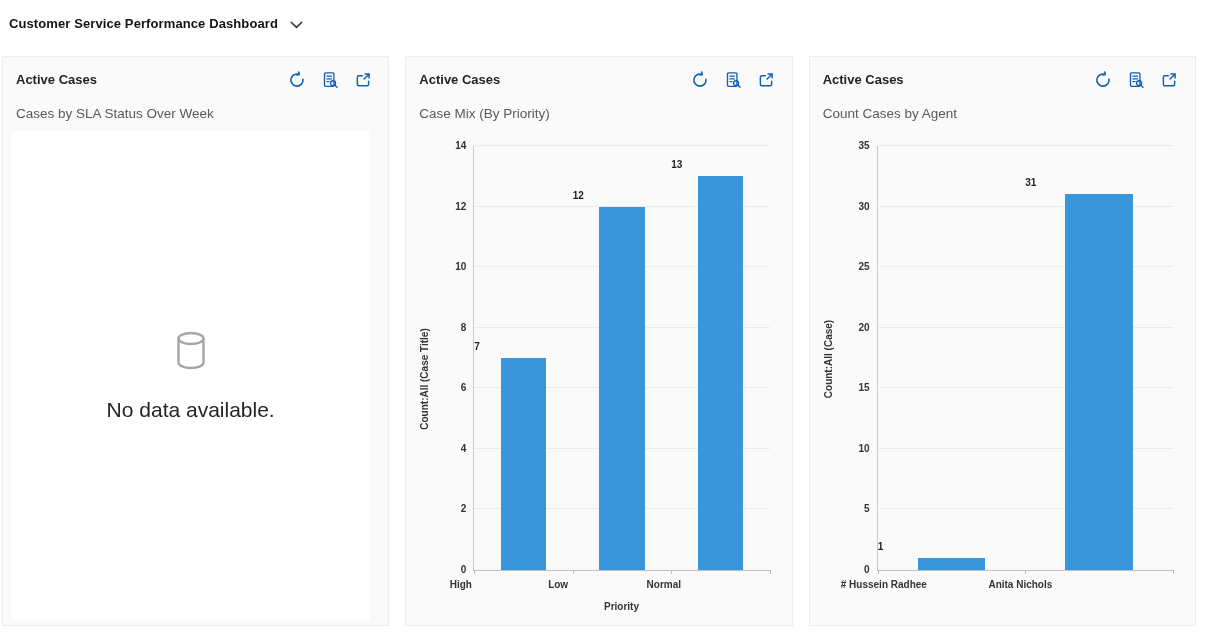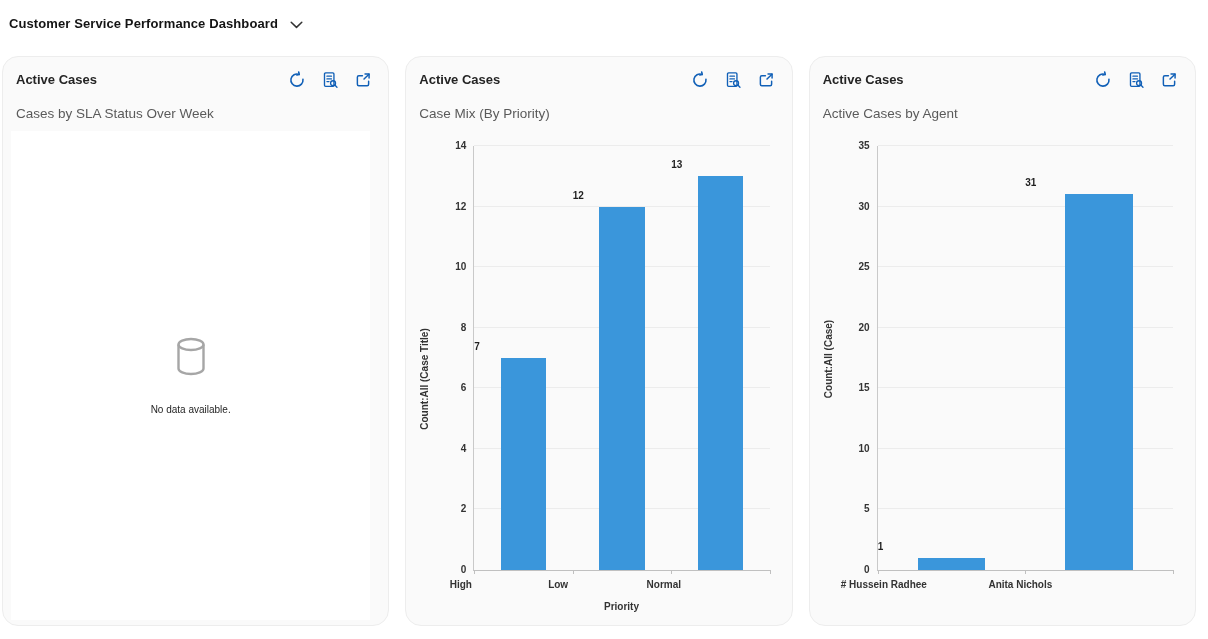--- a/index.html
+++ b/index.html
@@ -16,21 +16,21 @@
   .page-title { font-size: 13px; font-weight: 700; color: #141414; letter-spacing: 0.1px; }
   .title-chevron { display: inline-flex; align-items: center; cursor: pointer; padding-top: 3px; }
   .panels {
     display: flex; gap: 16px;
     padding: 18px 12px 0 2px;
   }
   .panel {
     flex: 1; height: 570px; position: relative;
     background: #fafafa;
     border: 1px solid #ededed;
-    border-radius: 16px;
+    border-radius: 0;
   }
   .panel-head {
     display: flex; justify-content: space-between; align-items: center;
     padding: 13px 16px 0 13px;
   }
   .panel-title { font-size: 13px; font-weight: 700; color: #242424; }
   .panel-actions { display: flex; gap: 14px; align-items: center; }
   .icon-btn {
     background: none; border: none; padding: 0; cursor: pointer;
     width: 19px; height: 19px; display: inline-flex; align-items: center; justify-content: center;
@@ -39,21 +39,21 @@
     margin: 17px 14px 0 13px;
     font-size: 13.5px; color: #5a5a5a;
   }
   
   .nodata-box {
     position: absolute; top: 74px; left: 8px; right: 18px; bottom: 5px;
     background: #ffffff;
     display: flex; flex-direction: column; align-items: center; justify-content: center;
   }
   .nodata-icon { margin-bottom: 22px; }
-  .nodata-text { font-size: 10px; color: #252525; }
+  .nodata-text { font-size: 21px; color: #252525; }
   
   .chart { position: absolute; top: 89px; left: 67px; right: 22px; }
   .plot {
     position: relative; height: 425px;
     border-left: 1px solid #c9c9c9;
     border-bottom: 1px solid #c0c0c0;
   }
   .gridline { position: absolute; left: 0; right: 0; height: 1px; background: #ececec; }
   .ytick {
     position: absolute; left: -48px; width: 40px; text-align: right;
@@ -223,21 +223,21 @@
         </button>
         <button class="icon-btn">
           <svg width="18" height="18" viewBox="0 0 16 16" fill="none" stroke="#1160b7" stroke-width="1.3" stroke-linecap="round" stroke-linejoin="round">
               <path d="M13 9 V11.8 A1.3 1.3 0 0 1 11.7 13.1 H4.3 A1.3 1.3 0 0 1 3 11.8 V5.6 A1.3 1.3 0 0 1 4.3 4.3 H7.5"></path>
               <path d="M9.8 2.7 H13.4 V6.3"></path>
               <path d="M13.3 2.8 L8.9 7.2"></path>
             </svg>
         </button>
       </span>
     </div>
-    <div class="panel-sub">Active Cases by Agent</div>
+    <div class="panel-sub">Count Cases by Agent</div>
     <div class="chart">
       <div class="ylabel">Count:All (Case)</div>
       <div class="plot">
           <div class="ytick" style="bottom: calc(0% - 7px);">0</div>
           <div class="gridline" style="bottom: 14.2857%;"></div>
           <div class="ytick" style="bottom: calc(14.2857% - 7px);">5</div>
           <div class="gridline" style="bottom: 28.5714%;"></div>
           <div class="ytick" style="bottom: calc(28.5714% - 7px);">10</div>
           <div class="gridline" style="bottom: 42.8571%;"></div>
           <div class="ytick" style="bottom: calc(42.8571% - 7px);">15</div>

